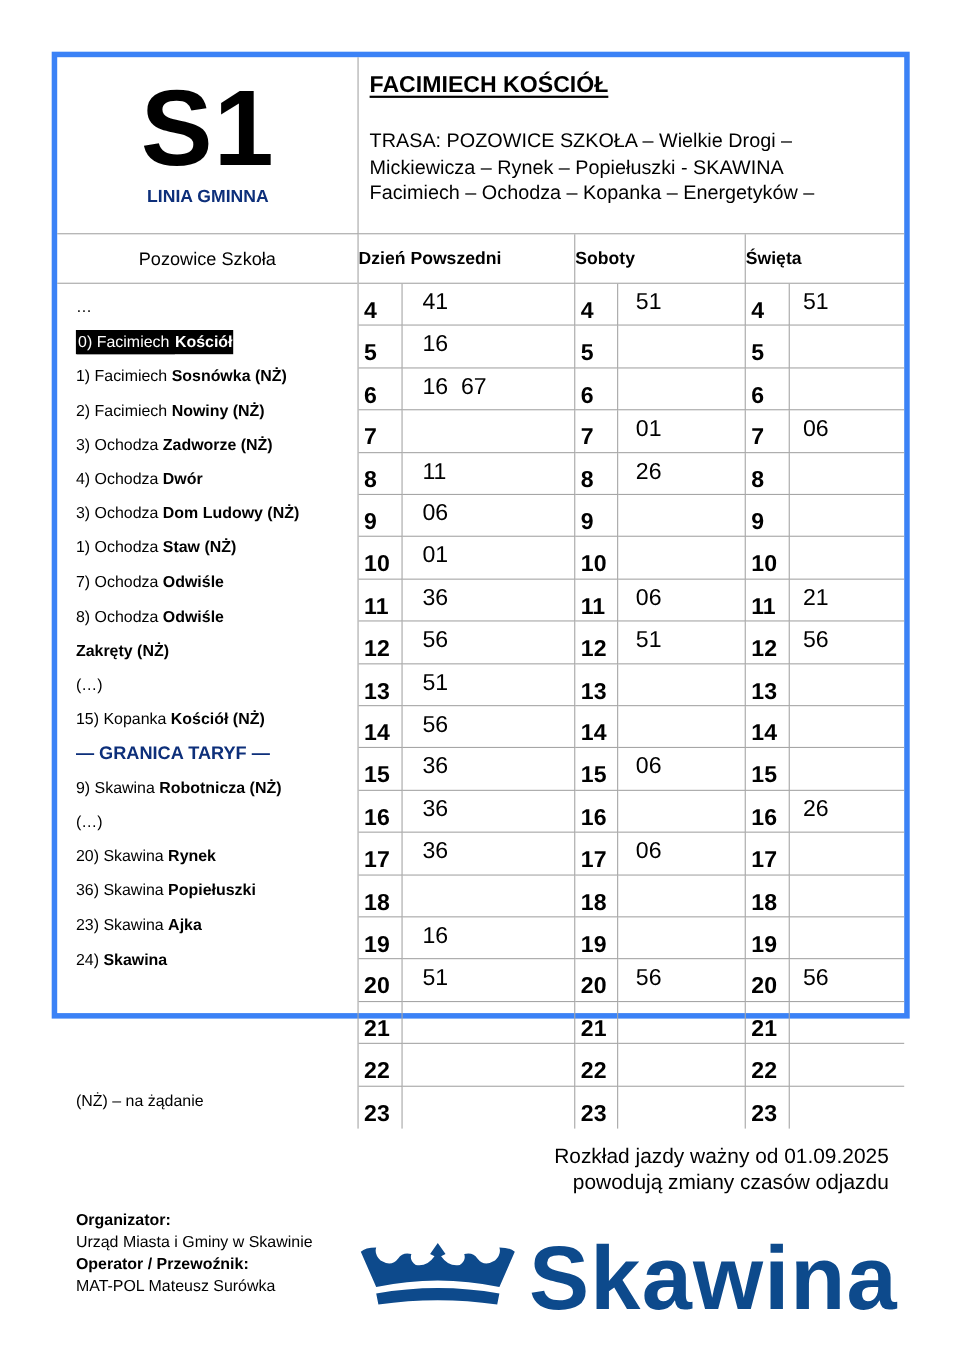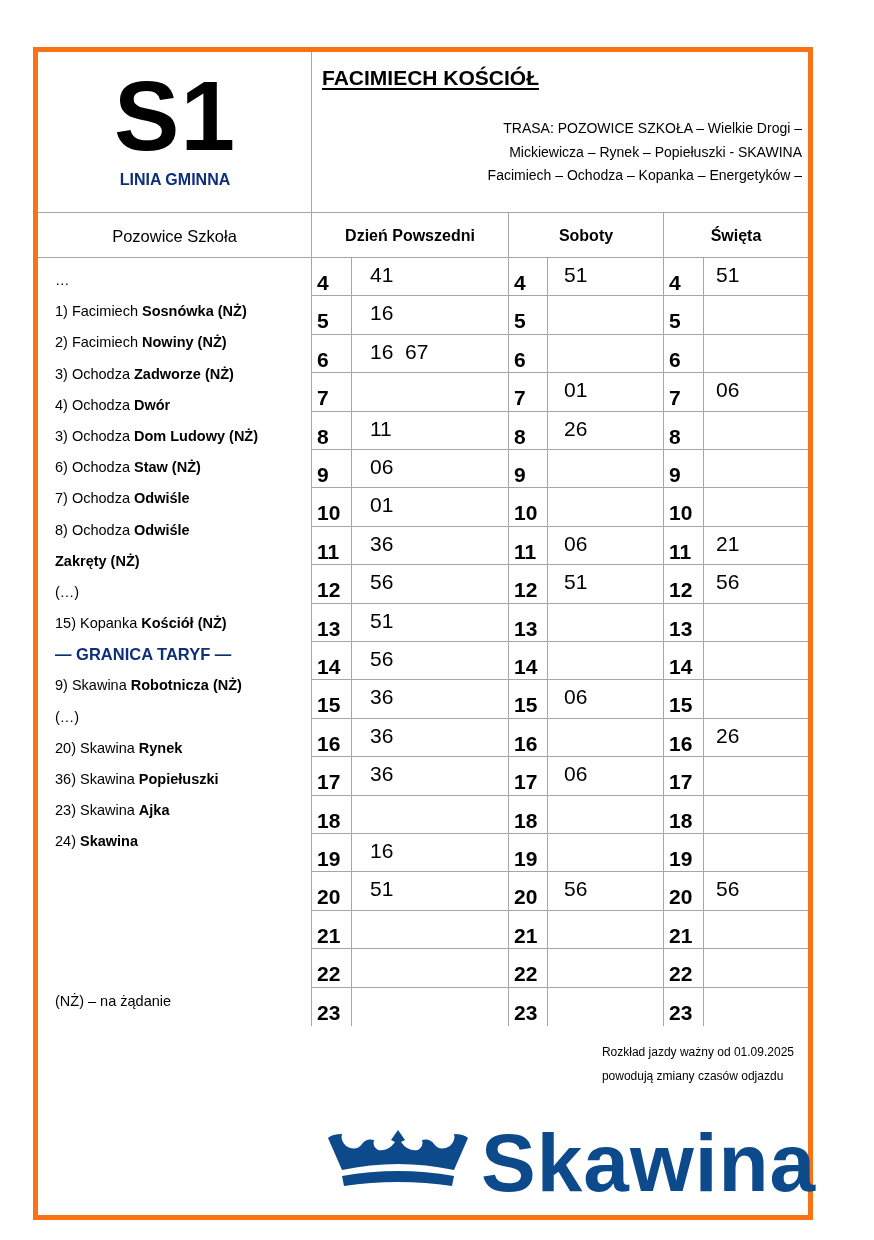--- a/index.html
+++ b/index.html
@@ -1,41 +1,41 @@
 <!DOCTYPE html>
 <html><head>
 <meta charset="utf-8">
 <style>
   html, body { margin: 0; padding: 0; background: #ffffff; }
   body { width: 874px; height: 1240px; position: relative; font-family: "Liberation Sans", sans-serif; color: #000; overflow: hidden; }
-  .frame { position: absolute; left: 33px; top: 47px; width: 780px; height: 1173px; box-sizing: border-box; border: 5px solid #f97316; border-bottom-width: 5px; }
+  .frame { position: absolute; left: 47px; top: 47px; width: 780px; height: 879px; box-sizing: border-box; border: 5px solid #3b82f6; border-bottom-width: 5px; }
   .frame-inner { position: absolute; left: 0; top: 0; right: 0; bottom: 0; }
   
   .hdr-left { position: absolute; left: 0; top: 0; width: 274px; height: 161px; border-right: 1px solid #a6a6a6; border-bottom: 1px solid #a6a6a6; box-sizing: border-box; }
   .line-no { position: absolute; left: 0; width: 274px; top: 14px; text-align: center; font-weight: bold; font-size: 98px; line-height: 100px; letter-spacing: 1px; }
   .line-sub { position: absolute; left: 0; width: 274px; top: 119px; text-align: center; font-weight: bold; font-size: 16px; color: #0d2f7a; }
   .hdr-right { position: absolute; left: 274px; top: 0; right: 0; height: 161px; border-bottom: 1px solid #a6a6a6; box-sizing: border-box; }
   .stop-title { position: absolute; left: 10px; top: 14px; font-size: 21px; font-weight: bold; text-decoration: underline; text-underline-offset: 3px; }
-  .route { position: absolute; left: 10px; top: 65px; width: 480px; font-size: 14px; line-height: 23.5px; text-align: right; }
+  .route { position: absolute; left: 10px; top: 65px; width: 480px; font-size: 18px; line-height: 23.5px; }
   
   .left-col { position: absolute; left: 0; top: 161px; width: 274px; height: 813px; border-right: 1px solid #a6a6a6; box-sizing: border-box; }
   .from-head { position: absolute; left: 0; top: 0; width: 273px; height: 45px; border-bottom: 1px solid #a6a6a6; box-sizing: border-box; text-align: center; line-height: 46px; font-size: 16.5px; }
   .stops { position: absolute; left: 17px; top: 52px; width: 250px; }
   .stop { font-size: 14.5px; height: 31.2px; line-height: 31.2px; white-space: nowrap; }
   .stop.current span { background: #000; color: #fff; padding: 3px 1px; }
   .stop b { font-weight: bold; }
   .stop.border-line { color: #0d2f7a; font-weight: bold; font-size: 16.5px; }
   .legend-note { position: absolute; left: 17px; top: 780px; font-size: 14.5px; }
   
   .tt { position: absolute; left: 274px; top: 161px; right: 0; height: 813px; }
-  .tt-head { position: absolute; top: 0; height: 45px; border-bottom: 1px solid #a6a6a6; border-right: 1px solid #a6a6a6; box-sizing: border-box; text-align: center; font-weight: bold; font-size: 16px; line-height: 46px; }
+  .tt-head { position: absolute; top: 0; height: 45px; border-bottom: 1px solid #a6a6a6; border-right: 1px solid #a6a6a6; box-sizing: border-box; font-weight: bold; font-size: 16px; line-height: 46px; }
   .cell-h { position: absolute; top: 0; height: 100%; box-sizing: border-box; border-right: 1px solid #a6a6a6; border-bottom: 1px solid #a6a6a6; font-weight: bold; font-size: 21px; padding-left: 5px; line-height: 48px; overflow: hidden; }
   .cell-m { position: absolute; top: 0; height: 100%; box-sizing: border-box; border-right: 1px solid #a6a6a6; border-bottom: 1px solid #a6a6a6; font-size: 21px; line-height: 34px; white-space: pre; }
   
-  .validity { position: absolute; right: 14px; top: 988px; text-align: left; font-size: 12px; line-height: 24px; }
+  .validity { position: absolute; right: 14px; top: 988px; text-align: right; font-size: 19px; line-height: 24px; }
   .org { position: absolute; left: 17px; top: 1048px; font-size: 14.5px; line-height: 20px; }
   .org b { font-weight: bold; }
   .logo-word { position: absolute; left: 430px; top: 1063px; font-weight: bold; font-size: 82px; color: #0d4a8c; line-height: 90px; letter-spacing: 1px; }
   .logo-crown { position: absolute; left: 276px; top: 1083px; }
 </style>
 </head>
 <body>
 
 <div class="frame">
   <div class="frame-inner">
@@ -49,26 +49,27 @@
         <div>TRASA: POZOWICE SZKOŁA – Wielkie Drogi –</div>
         <div>Mickiewicza – Rynek – Popiełuszki - SKAWINA</div>
         <div>Facimiech – Ochodza – Kopanka – Energetyków –</div>
       </div>
     </div>
 
     <div class="left-col">
       <div class="from-head">Pozowice Szkoła</div>
       <div class="stops" id="stops">
           <div class="stop"><span><span>…</span><b></b></span></div>
+          <div class="stop current"><span><span>0) Facimiech </span><b>Kościół</b></span></div>
           <div class="stop"><span><span>1) Facimiech </span><b>Sosnówka (NŻ)</b></span></div>
           <div class="stop"><span><span>2) Facimiech </span><b>Nowiny (NŻ)</b></span></div>
           <div class="stop"><span><span>3) Ochodza </span><b>Zadworze (NŻ)</b></span></div>
           <div class="stop"><span><span>4) Ochodza </span><b>Dwór</b></span></div>
           <div class="stop"><span><span>3) Ochodza </span><b>Dom Ludowy (NŻ)</b></span></div>
-          <div class="stop"><span><span>6) Ochodza </span><b>Staw (NŻ)</b></span></div>
+          <div class="stop"><span><span>1) Ochodza </span><b>Staw (NŻ)</b></span></div>
           <div class="stop"><span><span>7) Ochodza </span><b>Odwiśle</b></span></div>
           <div class="stop"><span><span>8) Ochodza </span><b>Odwiśle</b></span></div>
           <div class="stop"><span><span></span><b>Zakręty (NŻ)</b></span></div>
           <div class="stop"><span><span>(…)</span><b></b></span></div>
           <div class="stop"><span><span>15) Kopanka </span><b>Kościół (NŻ)</b></span></div>
           <div class="stop border-line"><span><span>— GRANICA TARYF —</span><b></b></span></div>
           <div class="stop"><span><span>9) Skawina </span><b>Robotnicza (NŻ)</b></span></div>
           <div class="stop"><span><span>(…)</span><b></b></span></div>
           <div class="stop"><span><span>20) Skawina </span><b>Rynek</b></span></div>
           <div class="stop"><span><span>36) Skawina </span><b>Popiełuszki</b></span></div>
@@ -202,20 +203,26 @@
         <div class="cell-m" style="left: 236px; width: 116px; top: 774.6px; height: 38.4px; padding-left: 16px; border-bottom: none;"></div>
         <div class="cell-h" style="left: 352px; width: 40px; top: 774.6px; height: 38.4px; line-height: 50.4px; border-bottom: none;">23</div>
         <div class="cell-m" style="left: 392px; width: 104px; top: 774.6px; height: 38.4px; padding-left: 12px; border-right: none; border-bottom: none;"></div>
       </div>
 
     <div class="validity">
       <div>Rozkład jazdy ważny od 01.09.2025</div>
       <div>powodują zmiany czasów odjazdu</div>
     </div>
 
+    <div class="org">
+      <div><b>Organizator:</b></div>
+      <div>Urząd Miasta i Gminy w Skawinie</div>
+      <div><b>Operator / Przewoźnik:</b></div>
+      <div>MAT-POL Mateusz Surówka</div>
+    </div>
   </div>
 </div>
 
 <svg class="logo-crown" width="145" height="62" viewBox="0 0 145 62" style="position:absolute;left:326px;top:1130px;">
   <path d="M72 0 L79 10 L75 12 Q82 22 92 20 Q98 16 96 10 Q104 8 108 14 Q114 22 124 16 Q130 10 128 4 Q138 4 142 8 L128 40 Q100 34 72 34 Q44 34 16 40 L2 8 Q6 4 16 4 Q14 10 20 16 Q30 22 36 14 Q40 8 48 10 Q46 16 52 20 Q62 22 69 12 L65 10 Z" fill="#0d4a8c"></path>
   <path d="M16 46 Q72 36 128 46 L126 56 Q72 48 18 56 Z" fill="#0d4a8c"></path>
   <circle cx="26" cy="14" r="3" fill="#fff"></circle>
     <circle cx="118" cy="14" r="3" fill="#fff"></circle>
   <circle cx="56" cy="16" r="3" fill="#fff"></circle>
     <circle cx="88" cy="16" r="3" fill="#fff"></circle>

